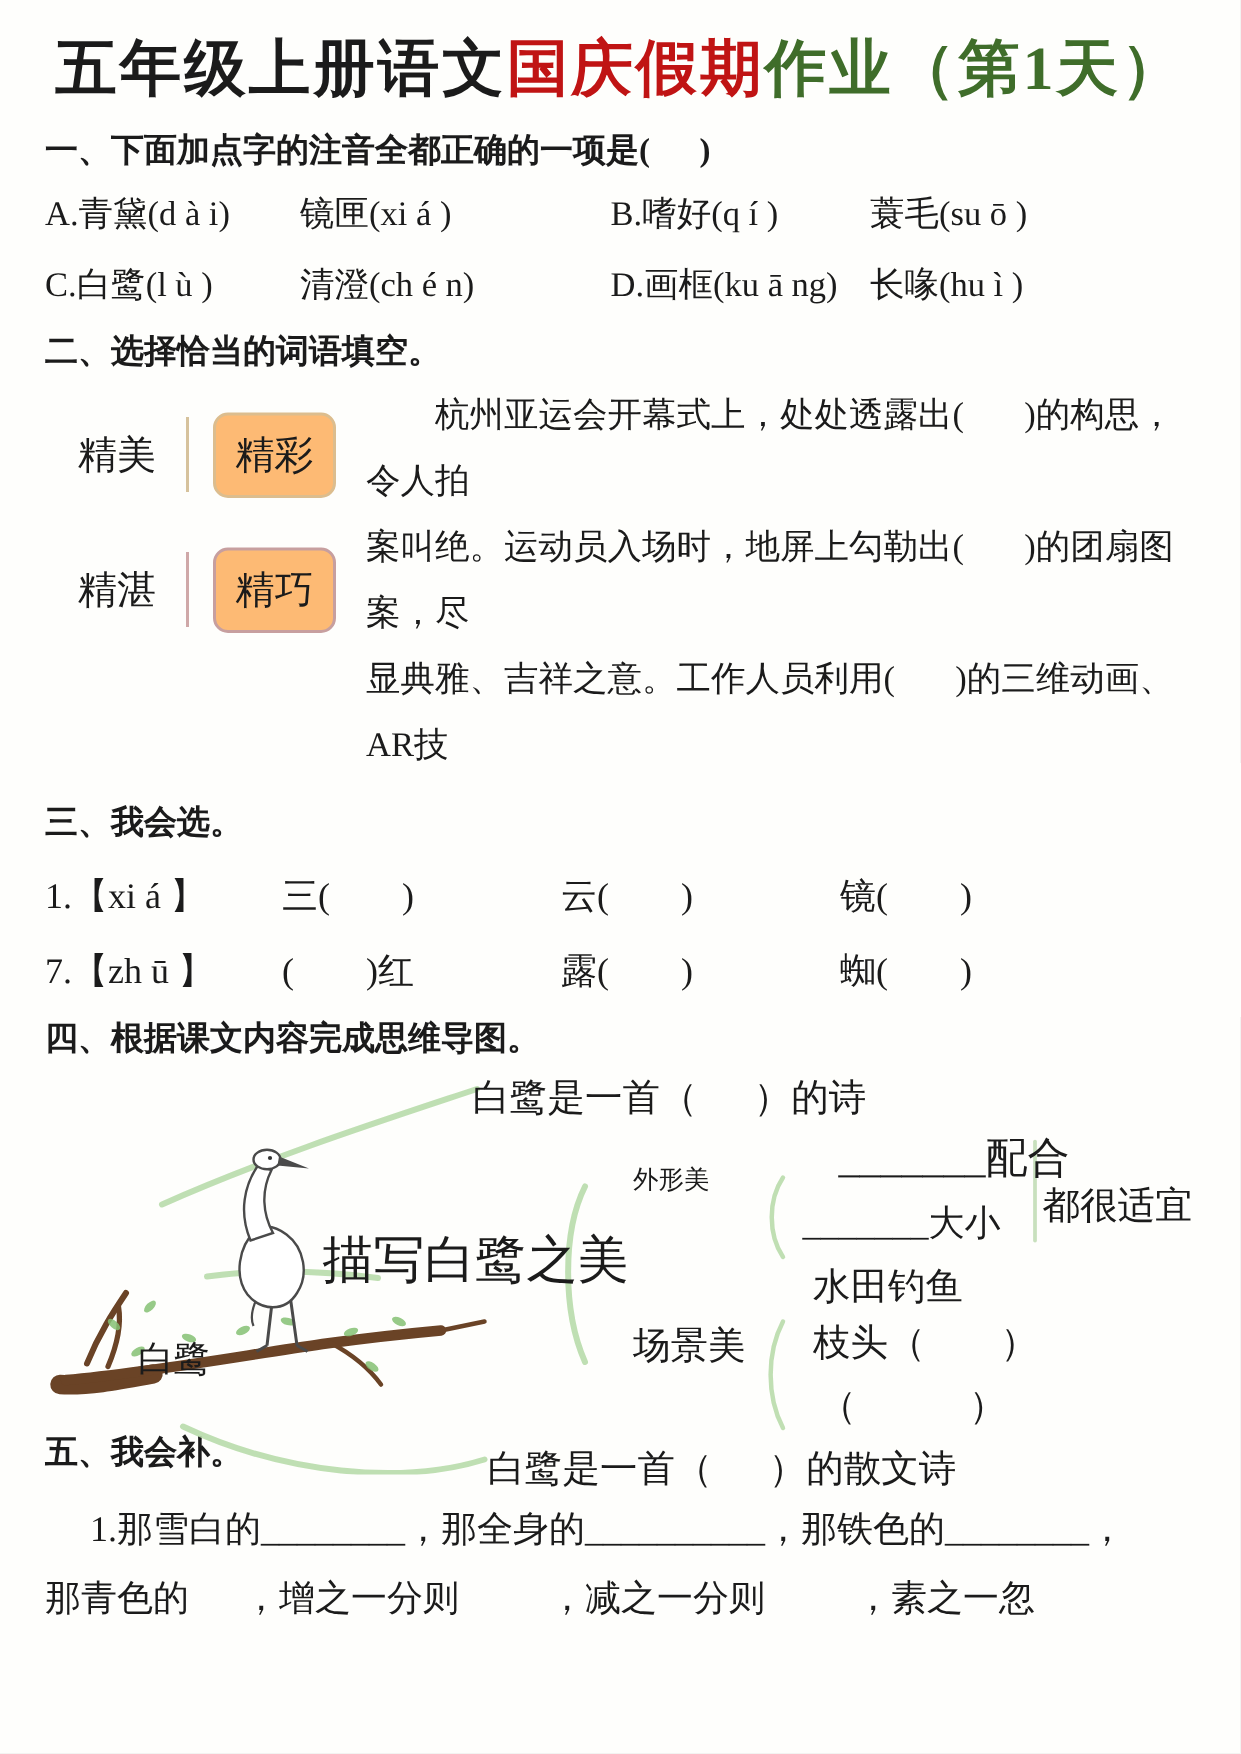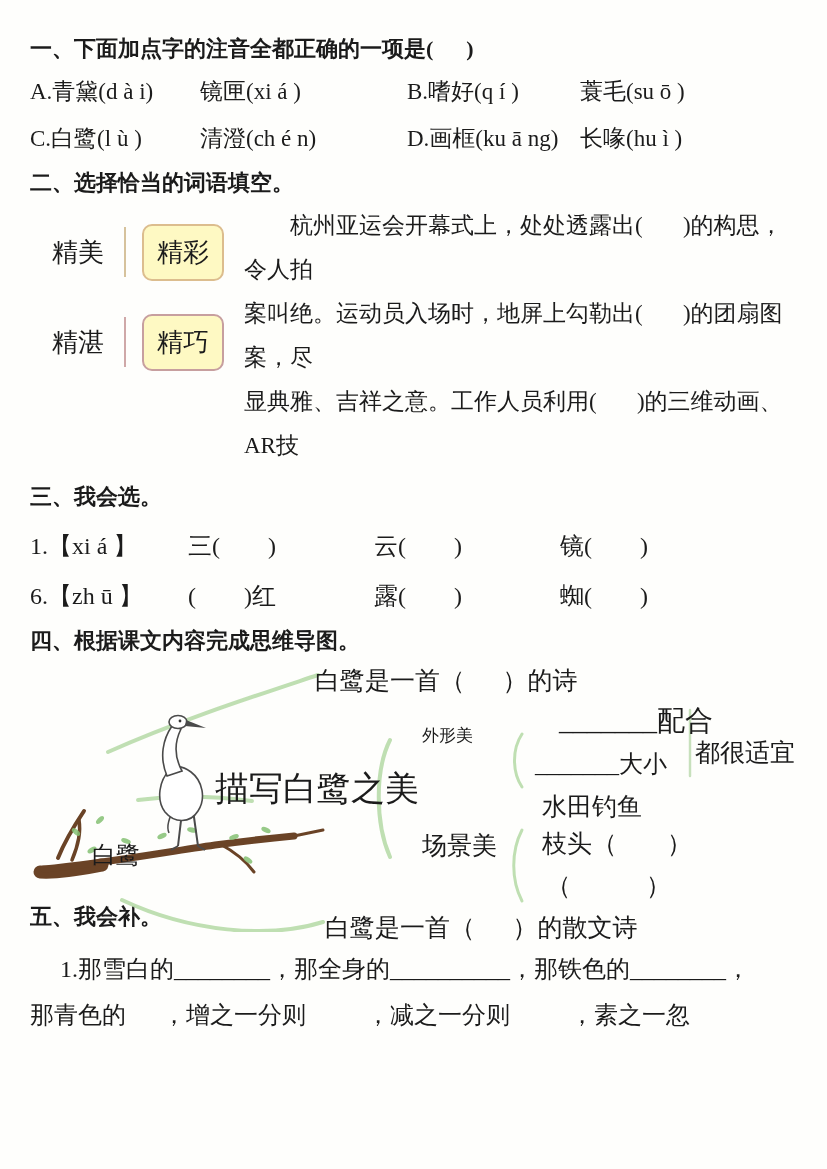--- a/index.html
+++ b/index.html
@@ -16,21 +16,21 @@
   .q1-row .c2{width:207px;}
   .q1-row .c3{width:173px;}
   
   .q2-body{display:flex;margin-top:4px;}
   .word-bank{width:214px;flex:0 0 214px;}
   .pair{display:flex;align-items:center;margin-top:18px;height:64px;}
   .pair .plain{font-size:26px;margin-left:22px;width:60px;}
   .vdiv{width:2px;height:50px;margin:0 16px 0 12px;}
   .vdiv-tan{background:#d6c29c;}
   .vdiv-pink{background:#cfa8a8;}
-  .boxed{font-size:26px;border:2px solid;border-radius:10px;padding:9px 13px;background:#fef9c3;}
+  .boxed{font-size:26px;border:2px solid;border-radius:10px;padding:9px 13px;background:#fdba74;}
   .boxed-tan{border-color:#dcbd8e;}
   .boxed-pink{border-color:#c79f9f;}
   .passage{flex:1;font-size:23px;margin-top:2px;}
   .pline{line-height:44px;}
   .pline-indent{text-indent:46px;}
   
   .q3-row{display:flex;font-size:24px;margin-top:18px;}
   .q3-label{width:158px;}
   .q3-item{width:186px;}
   
@@ -53,20 +53,21 @@
   .q5-head{margin-top:-30px;}
   .q5-line{font-size:24px;line-height:46px;}
   .q5-first{margin-top:14px;}
   .q5-indent{padding-left:30px;}
 </style>
 </head>
 <body>
 
 <div class="page">
 
+  <h1 class="title"><span>五年级上册语文</span><span class="t-red">国庆假期</span><span class="t-green">作业（第1天）</span></h1>
 
   <div>
     <div class="q-head">一、下面加点字的注音全都正确的一项是(&nbsp;&nbsp;&nbsp;&nbsp;&nbsp;&nbsp;)</div>
     <div class="q1-row">
       <span class="c1">A.青黛(d à i)</span>
       <span class="c2">镜匣(xi á )</span>
       <span class="c3">B.嗜好(q í )</span>
       <span>蓑毛(su ō )</span>
     </div>
     <div class="q1-row" style="margin-top:16px;">
@@ -102,21 +103,21 @@
 
   <div>
     <div class="q-head">三、我会选。</div>
     <div class="q3-row">
       <span class="q3-label">1.【xi á 】</span>
       <span class="q3-item">三(&nbsp;&nbsp;&nbsp;&nbsp;&nbsp;&nbsp;&nbsp;&nbsp;)</span>
       <span class="q3-item">云(&nbsp;&nbsp;&nbsp;&nbsp;&nbsp;&nbsp;&nbsp;&nbsp;)</span>
       <span>镜(&nbsp;&nbsp;&nbsp;&nbsp;&nbsp;&nbsp;&nbsp;&nbsp;)</span>
     </div>
     <div class="q3-row">
-      <span class="q3-label">6.【zh ū 】</span>
+      <span class="q3-label">7.【zh ū 】</span>
       <span class="q3-item">(&nbsp;&nbsp;&nbsp;&nbsp;&nbsp;&nbsp;&nbsp;&nbsp;)红</span>
       <span class="q3-item">露(&nbsp;&nbsp;&nbsp;&nbsp;&nbsp;&nbsp;&nbsp;&nbsp;)</span>
       <span>蜘(&nbsp;&nbsp;&nbsp;&nbsp;&nbsp;&nbsp;&nbsp;&nbsp;)</span>
     </div>
   </div>
 
   <div>
     <div class="q-head">四、根据课文内容完成思维导图。</div>
     <div class="mindmap">
       <svg class="mm-svg" viewBox="0 0 767 272">

